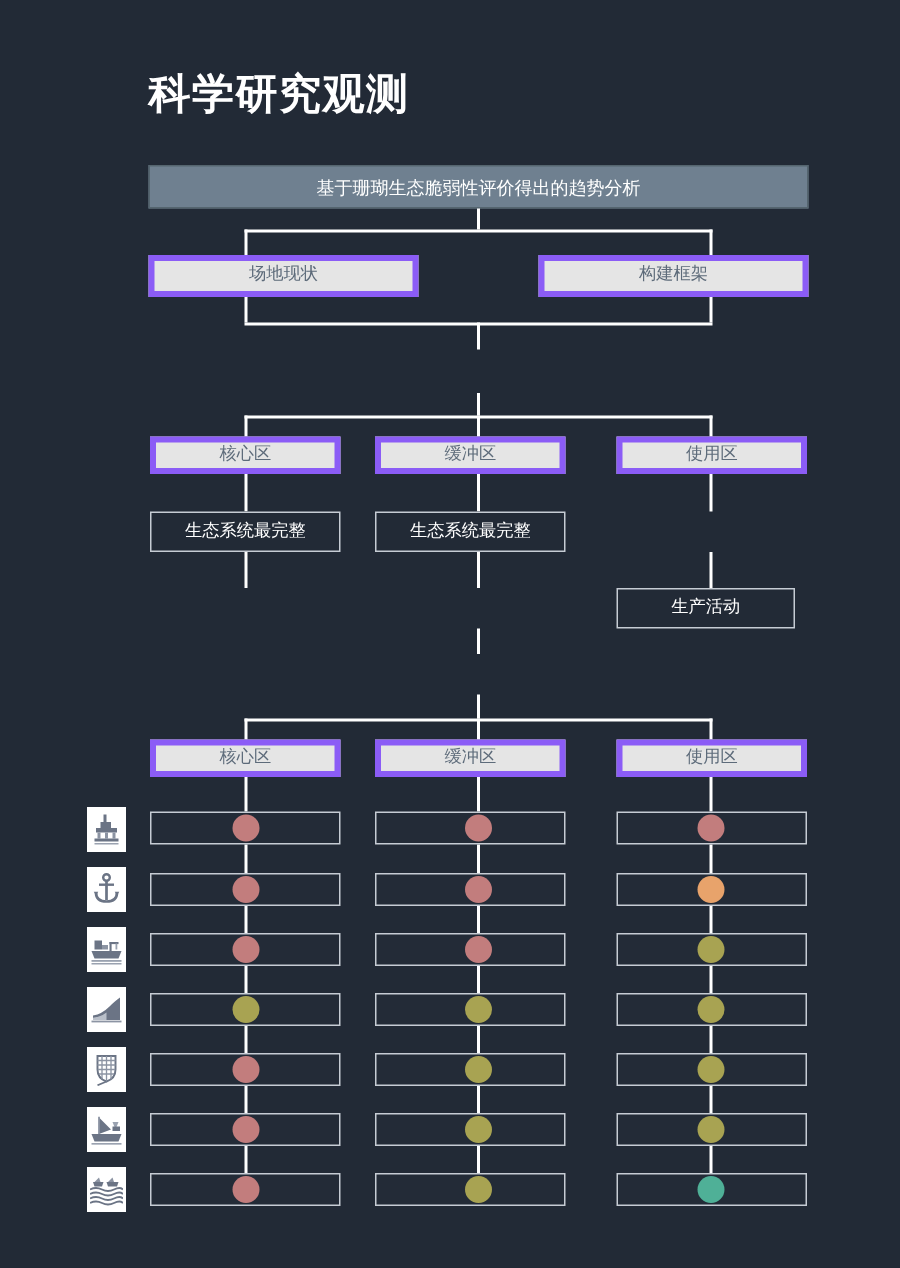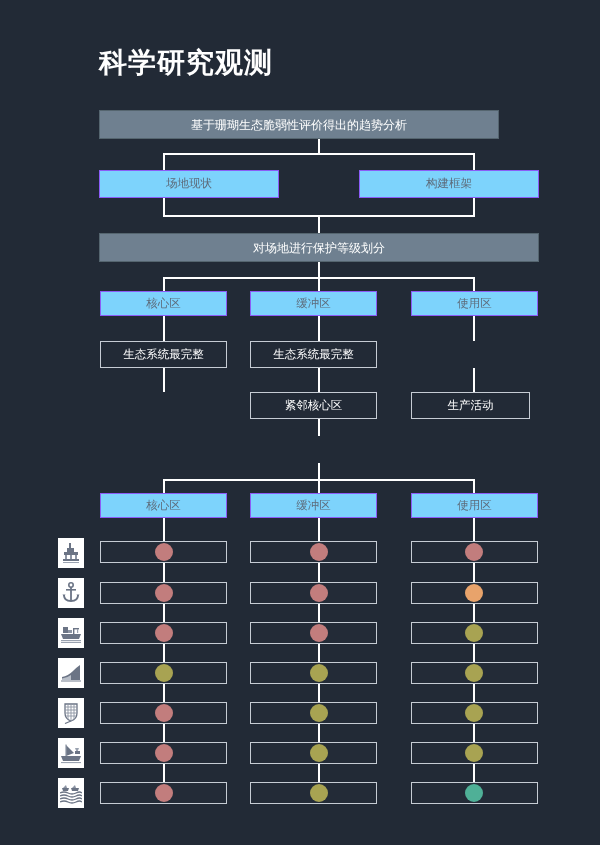--- a/index.html
+++ b/index.html
@@ -45,22 +45,22 @@
   
   .node.banner {
     background: #6f8090;
     border: 1px solid #55656f;
     color: #ffffff;
     font-size: 12px;
   }
 
   
   .node.light {
-    background: #7dd3fc;
-    border: 1px solid #8b5cf6;
+    background: #e5e5e5;
+    border: 4px solid #8b5cf6;
     color: #5d6b7a;
   }
 
   
   .node.dark {
     background: #222a36;
     border: 1px solid #c6ccd4;
     color: #ffffff;
   }
 
@@ -101,44 +101,41 @@
   }
   .row-icon svg { display: block; }
 </style>
 </head>
 <body style="background: rgb(34, 42, 54);">
 
 <div id="stage" style="background: rgb(34, 42, 54);">
 
   <div class="page-title">科学研究观测</div>
 
-  <div class="node banner" style="left:99px; top:110px; width:400px; height:29px;">
+  <div class="node banner" style="left:99px; top:110px; width:440px; height:29px;">
     <span>基于珊瑚生态脆弱性评价得出的趋势分析</span>
   </div>
 
   <div class="vline" style="left:318px; top:139px; height:14px;"></div>
   <div class="hline" style="left:163px; top:153px; width:312px;"></div>
   <div class="vline" style="left:163px; top:153px; height:17px;"></div>
   <div class="vline" style="left:473px; top:153px; height:17px;"></div>
 
   <div class="node light" style="left:99px; top:170px; width:180px; height:28px;">
     <span>场地现状</span>
   </div>
   <div class="node light" style="left:359px; top:170px; width:180px; height:28px;">
     <span>构建框架</span>
   </div>
 
   <div class="vline" style="left:163px; top:198px; height:17px;"></div>
   <div class="vline" style="left:473px; top:198px; height:17px;"></div>
   <div class="hline" style="left:163px; top:215px; width:312px;"></div>
   <div class="vline" style="left:318px; top:215px; height:18px;"></div>
 
-  <div class="node banner" style="left:99px; top:233px; width:440px; height:29px;">
-    <span>对场地进行保护等级划分</span>
-  </div>
 
   <div class="vline" style="left:318px; top:262px; height:15px;"></div>
   <div class="hline" style="left:163px; top:277px; width:312px;"></div>
   <div class="vline" style="left:163px; top:277px; height:14px;"></div>
   <div class="vline" style="left:318px; top:277px; height:14px;"></div>
   <div class="vline" style="left:473px; top:277px; height:14px;"></div>
 
   <div class="node light" style="left:100px; top:291px; width:127px; height:25px;">
     <span>核心区</span>
   </div>
@@ -157,23 +154,20 @@
     <span>生态系统最完整</span>
   </div>
   <div class="node dark" style="left:250px; top:341px; width:127px; height:27px;">
     <span>生态系统最完整</span>
   </div>
 
   <div class="vline" style="left:163px; top:368px; height:24px;"></div>
   <div class="vline" style="left:318px; top:368px; height:24px;"></div>
   <div class="vline" style="left:473px; top:368px; height:24px;"></div>
 
-  <div class="node dark" style="left:250px; top:392px; width:127px; height:27px;">
-    <span>紧邻核心区</span>
-  </div>
   <div class="node dark" style="left:411px; top:392px; width:119px; height:27px;">
     <span>生产活动</span>
   </div>
 
   <div class="vline" style="left:318px; top:419px; height:17px;"></div>
 
 
   <div class="vline" style="left:318px; top:463px; height:16px;"></div>
   <div class="hline" style="left:163px; top:479px; width:312px;"></div>
   <div class="vline" style="left:163px; top:479px; height:14px;"></div>

